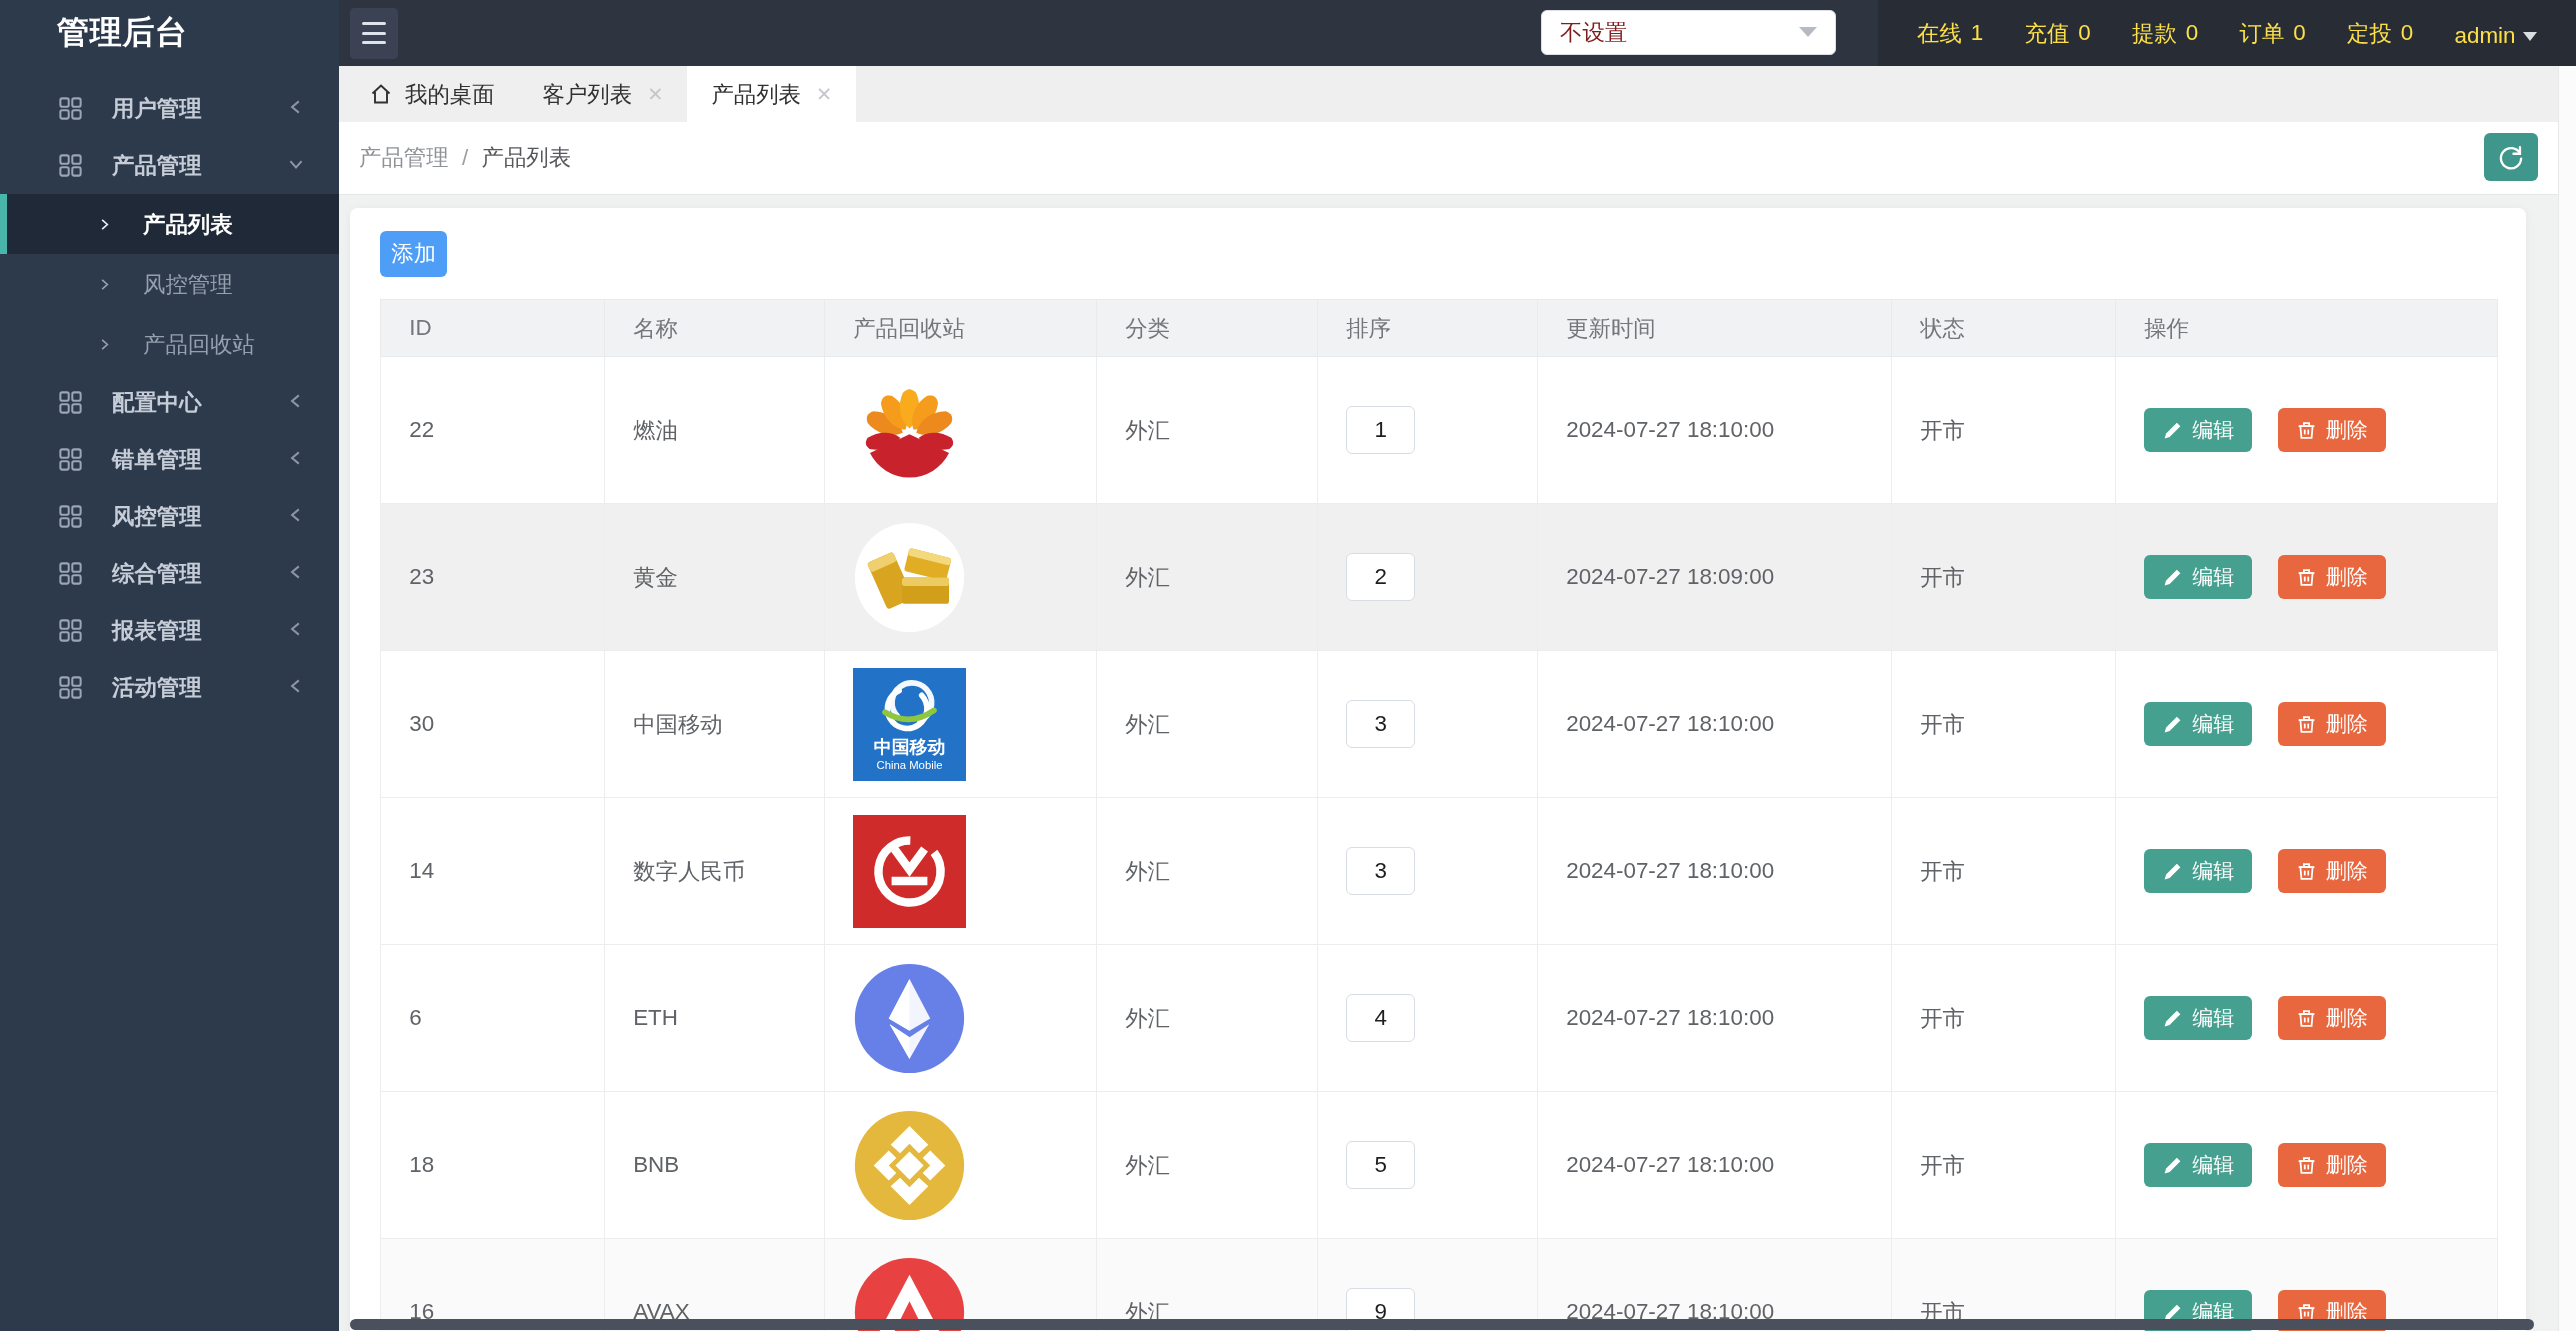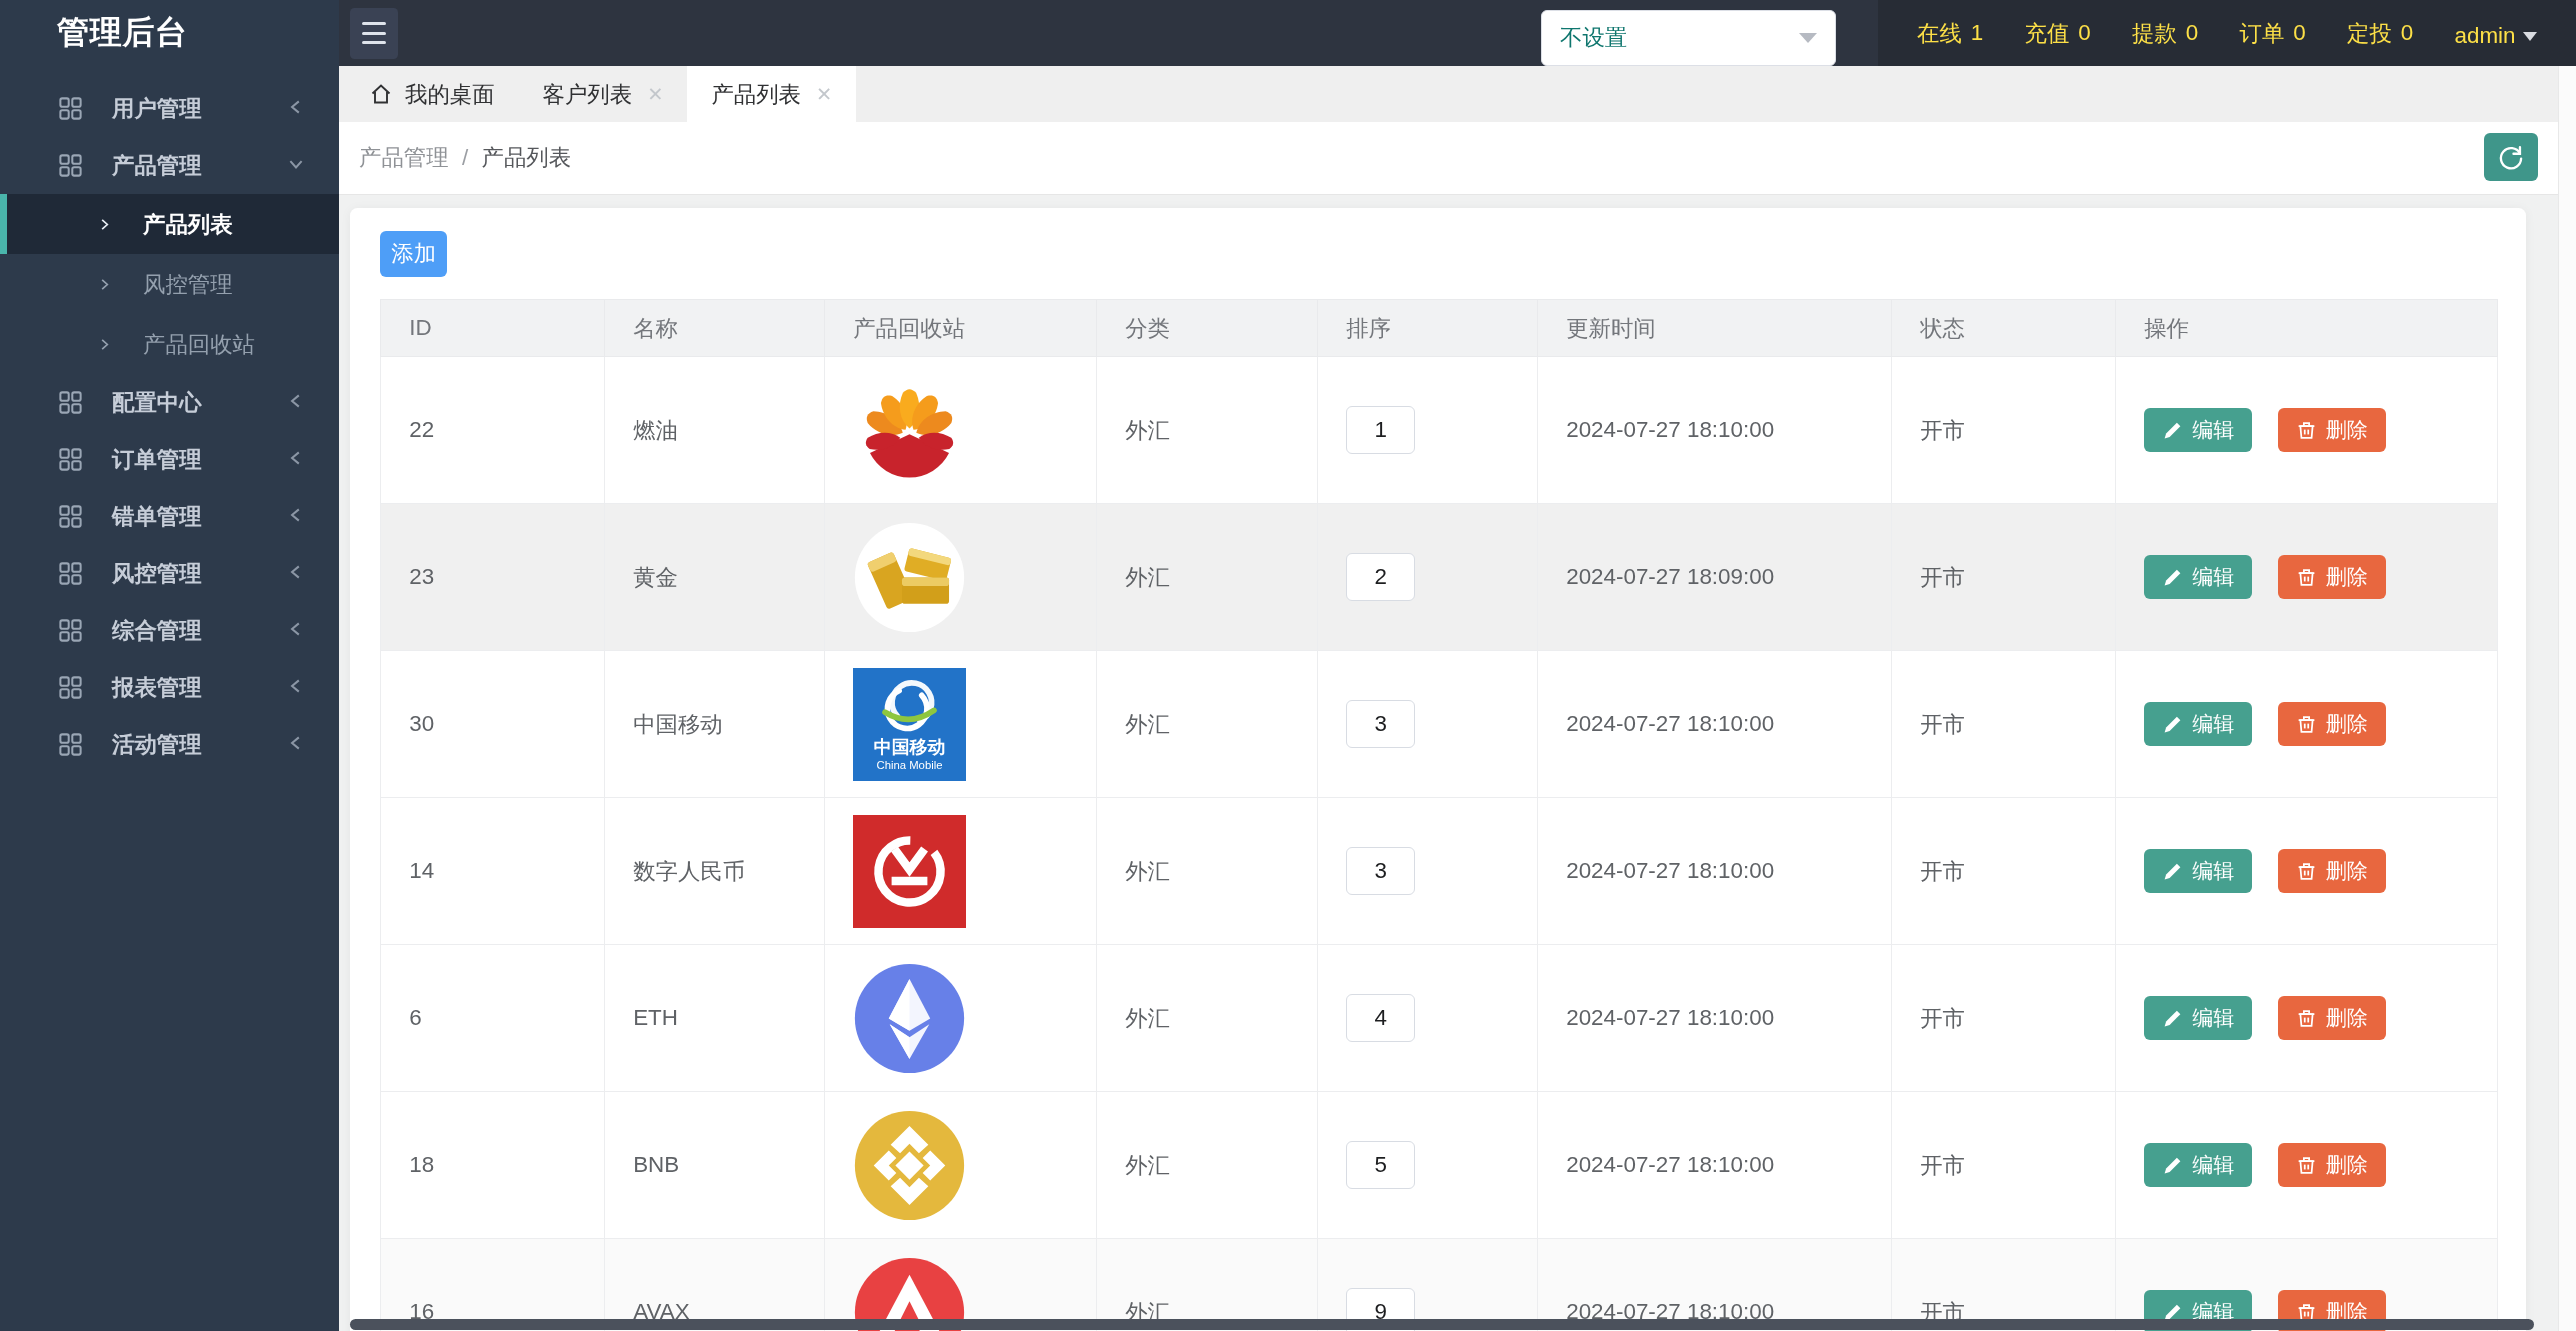--- a/index.html
+++ b/index.html
@@ -20,21 +20,21 @@
   }
   *{margin:0;padding:0;box-sizing:border-box;}
   html,body{width:2576px;height:1332px;overflow:hidden;}
   body{position:relative;font-family:"Liberation Sans","DejaVu Sans",sans-serif;font-size:22.4px;color:var(--cell-text);background:var(--page-bg);}
 
   
   .topbar{position:absolute;left:0;top:0;width:2576px;height:66px;background:var(--topbar-bg);z-index:10;}
   .brand{position:absolute;left:0;top:0;width:339px;height:66px;background:var(--sidebar-bg);display:flex;align-items:center;padding-left:57px;color:#fff;font-size:32px;font-weight:bold;letter-spacing:0.7px;}
   .hamburger{position:absolute;left:350px;top:7.5px;width:48px;height:51px;background:#3a4254;border-radius:4.5px;display:flex;flex-direction:column;justify-content:center;align-items:center;gap:6.7px;cursor:pointer;}
   .hamburger i{display:block;width:24px;height:3px;background:#dfe4ec;border-radius:1.5px;}
-  .top-select{position:absolute;left:1541px;top:9.7px;width:295px;height:56px;background:#fff;border:0.7px solid #dcdfe6;border-radius:6px;display:flex;align-items:center;padding:0 18px;color:#0f766e;cursor:pointer;}
+  .top-select{position:absolute;left:1541px;top:9.7px;width:295px;height:45px;background:#fff;border:0.7px solid #dcdfe6;border-radius:6px;display:flex;align-items:center;padding:0 18px;color:#7f1d1d;cursor:pointer;}
   .top-select .sel-text{flex:1;}
   .caret-down{width:0;height:0;border-left:9px solid transparent;border-right:9px solid transparent;border-top:10.4px solid #b6bac2;}
   .topbar-right{position:absolute;left:1878px;top:0;width:698px;height:66px;background:var(--topbar-right-bg);display:flex;align-items:center;justify-content:space-between;padding:0 39px;color:#fde047;}
   .stat{display:flex;gap:9px;align-items:center;white-space:nowrap;}
   .admin-wrap{display:flex;align-items:center;gap:7.5px;cursor:pointer;margin-top:6px;}
   .admin-caret{width:0;height:0;border-left:7.5px solid transparent;border-right:7.5px solid transparent;border-top:9px solid #d9dce1;}
 
   
   .sidebar{position:absolute;left:0;top:66px;width:339px;height:1266px;background:var(--sidebar-bg);padding-top:14px;z-index:5;}
   .side-item{height:57px;display:flex;align-items:center;padding:0 34px 0 57px;color:#c6cdd8;cursor:pointer;font-weight:bold;}
@@ -198,34 +198,20 @@
     </div>
     <div class="side-item">
       <span class="sicon">
         <svg viewBox="0 0 24 24" fill="none" stroke="#9aa6b5" stroke-width="1.8">
           <rect x="3" y="3" width="7.4" height="7.4" rx="1.6"></rect>
           <rect x="13.6" y="3" width="7.4" height="7.4" rx="1.6"></rect>
           <rect x="3" y="13.6" width="7.4" height="7.4" rx="1.6"></rect>
           <rect x="13.6" y="13.6" width="7.4" height="7.4" rx="1.6"></rect>
         </svg>
       </span>
-      <span class="slabel">订单管理</span>
-      <span class="schev"><svg viewBox="0 0 16 16" fill="none" stroke-width="1.8" stroke="currentColor">
-          <polyline points="10.5,3 4.5,8 10.5,13"></polyline>
-        </svg></span>
-    </div>
-    <div class="side-item">
-      <span class="sicon">
-        <svg viewBox="0 0 24 24" fill="none" stroke="#9aa6b5" stroke-width="1.8">
-          <rect x="3" y="3" width="7.4" height="7.4" rx="1.6"></rect>
-          <rect x="13.6" y="3" width="7.4" height="7.4" rx="1.6"></rect>
-          <rect x="3" y="13.6" width="7.4" height="7.4" rx="1.6"></rect>
-          <rect x="13.6" y="13.6" width="7.4" height="7.4" rx="1.6"></rect>
-        </svg>
-      </span>
       <span class="slabel">错单管理</span>
       <span class="schev"><svg viewBox="0 0 16 16" fill="none" stroke-width="1.8" stroke="currentColor">
           <polyline points="10.5,3 4.5,8 10.5,13"></polyline>
         </svg></span>
     </div>
     <div class="side-item">
       <span class="sicon">
         <svg viewBox="0 0 24 24" fill="none" stroke="#9aa6b5" stroke-width="1.8">
           <rect x="3" y="3" width="7.4" height="7.4" rx="1.6"></rect>
           <rect x="13.6" y="3" width="7.4" height="7.4" rx="1.6"></rect>

